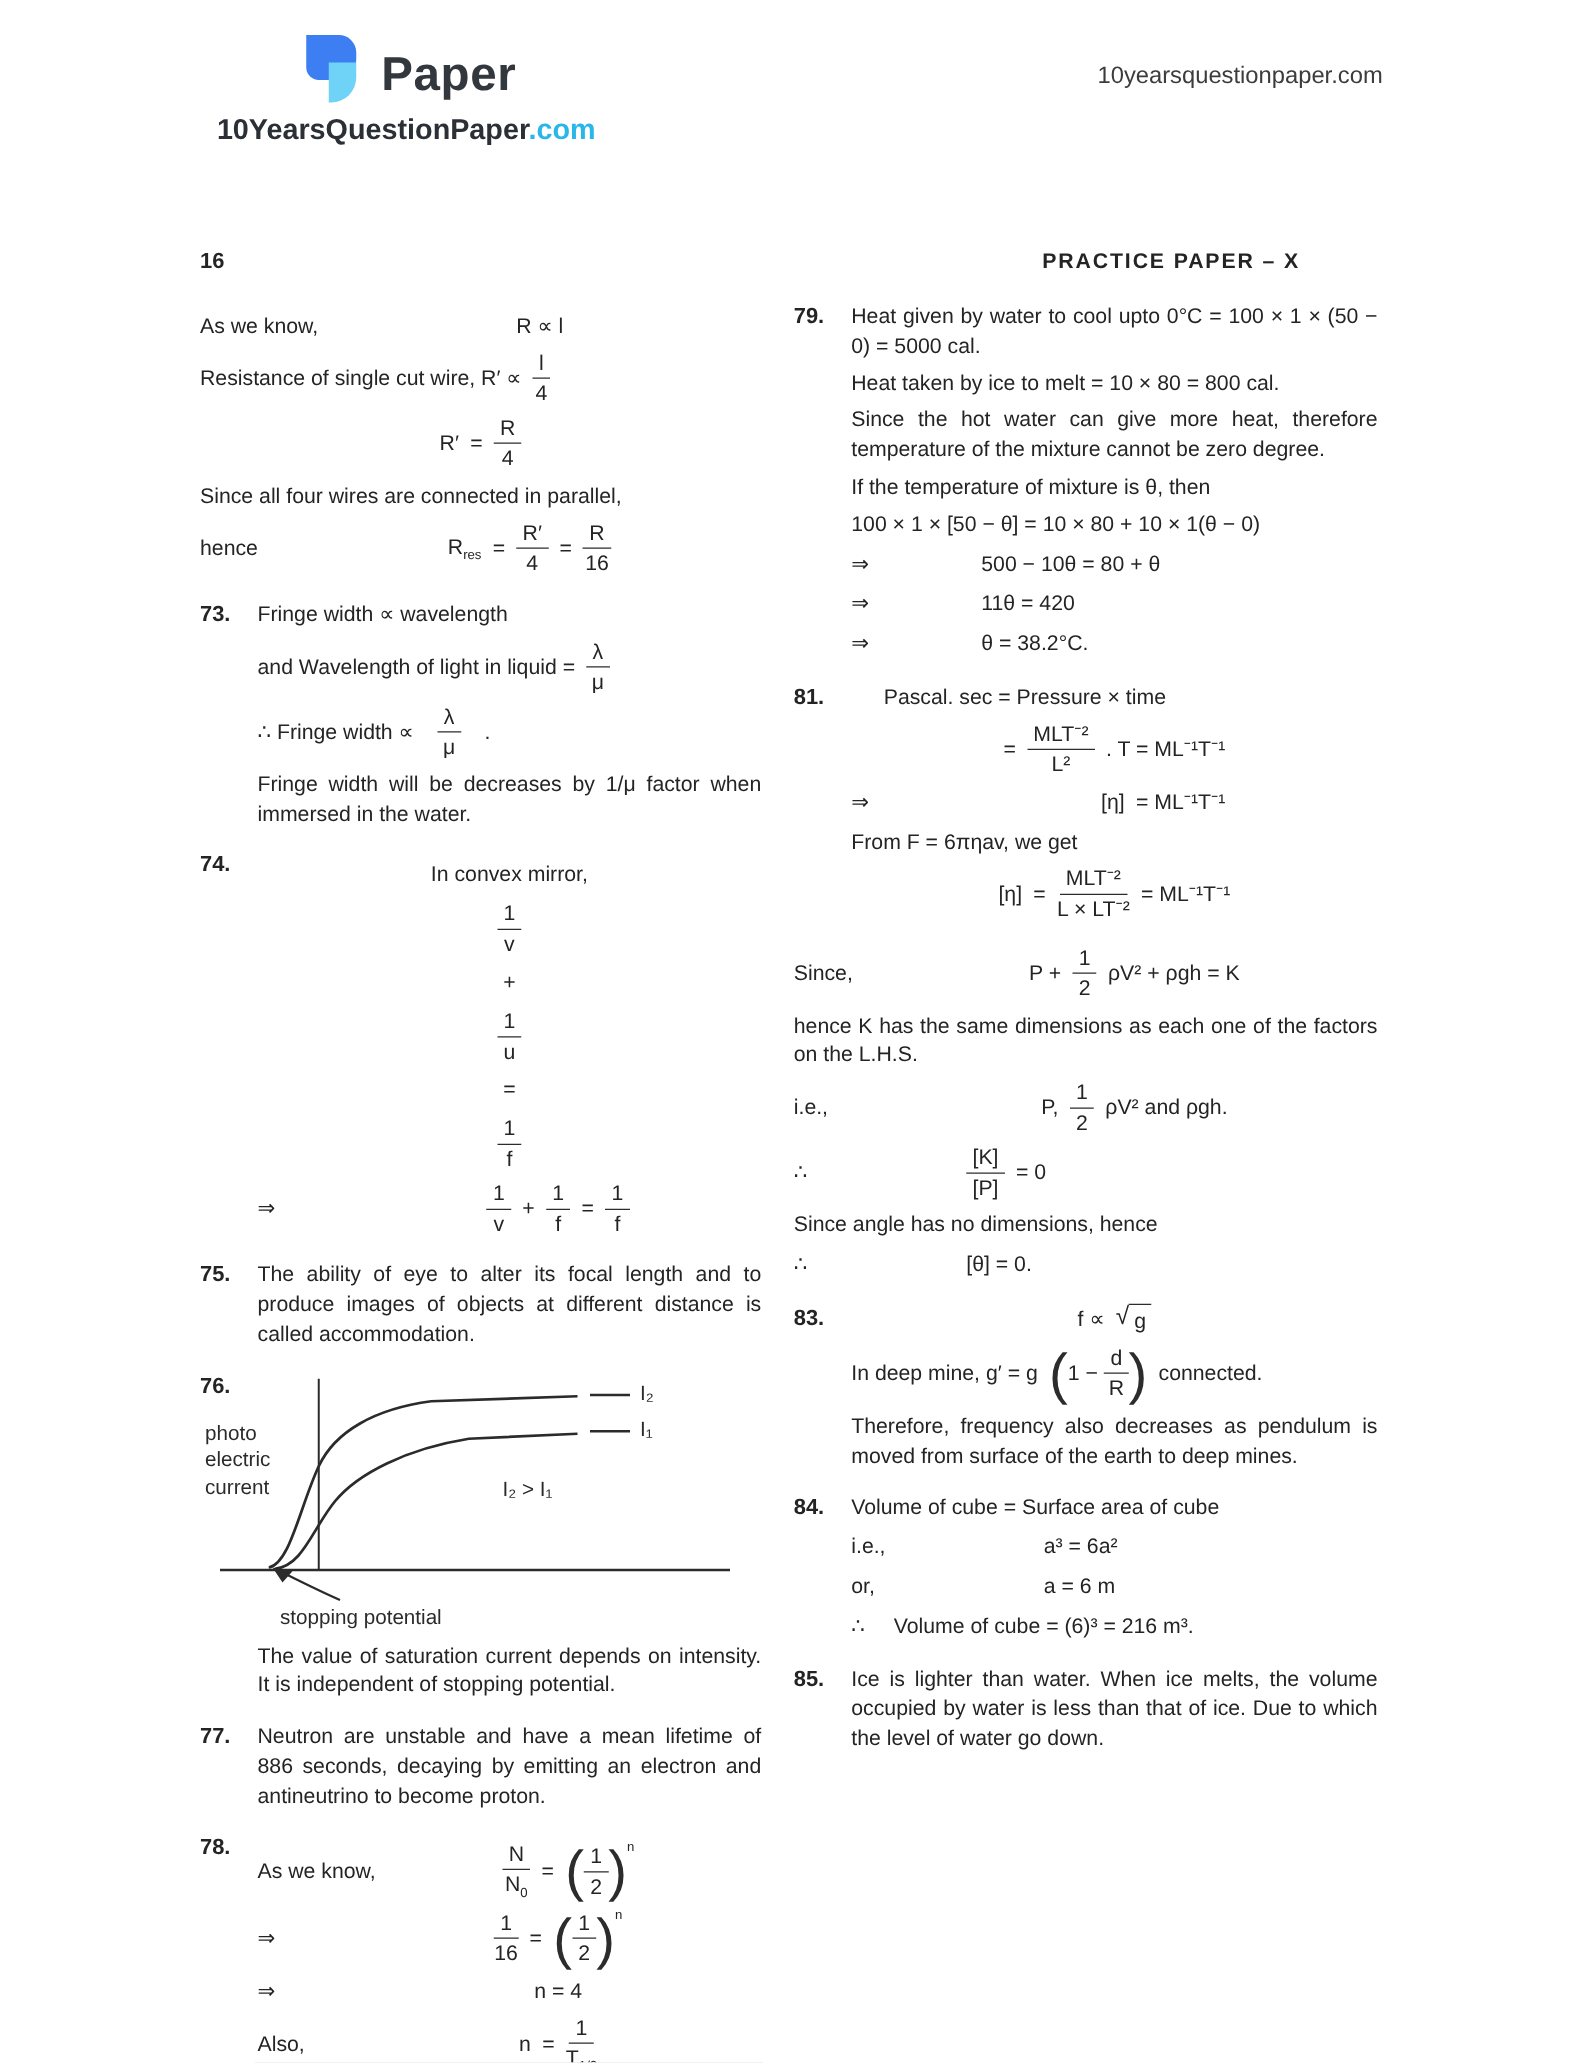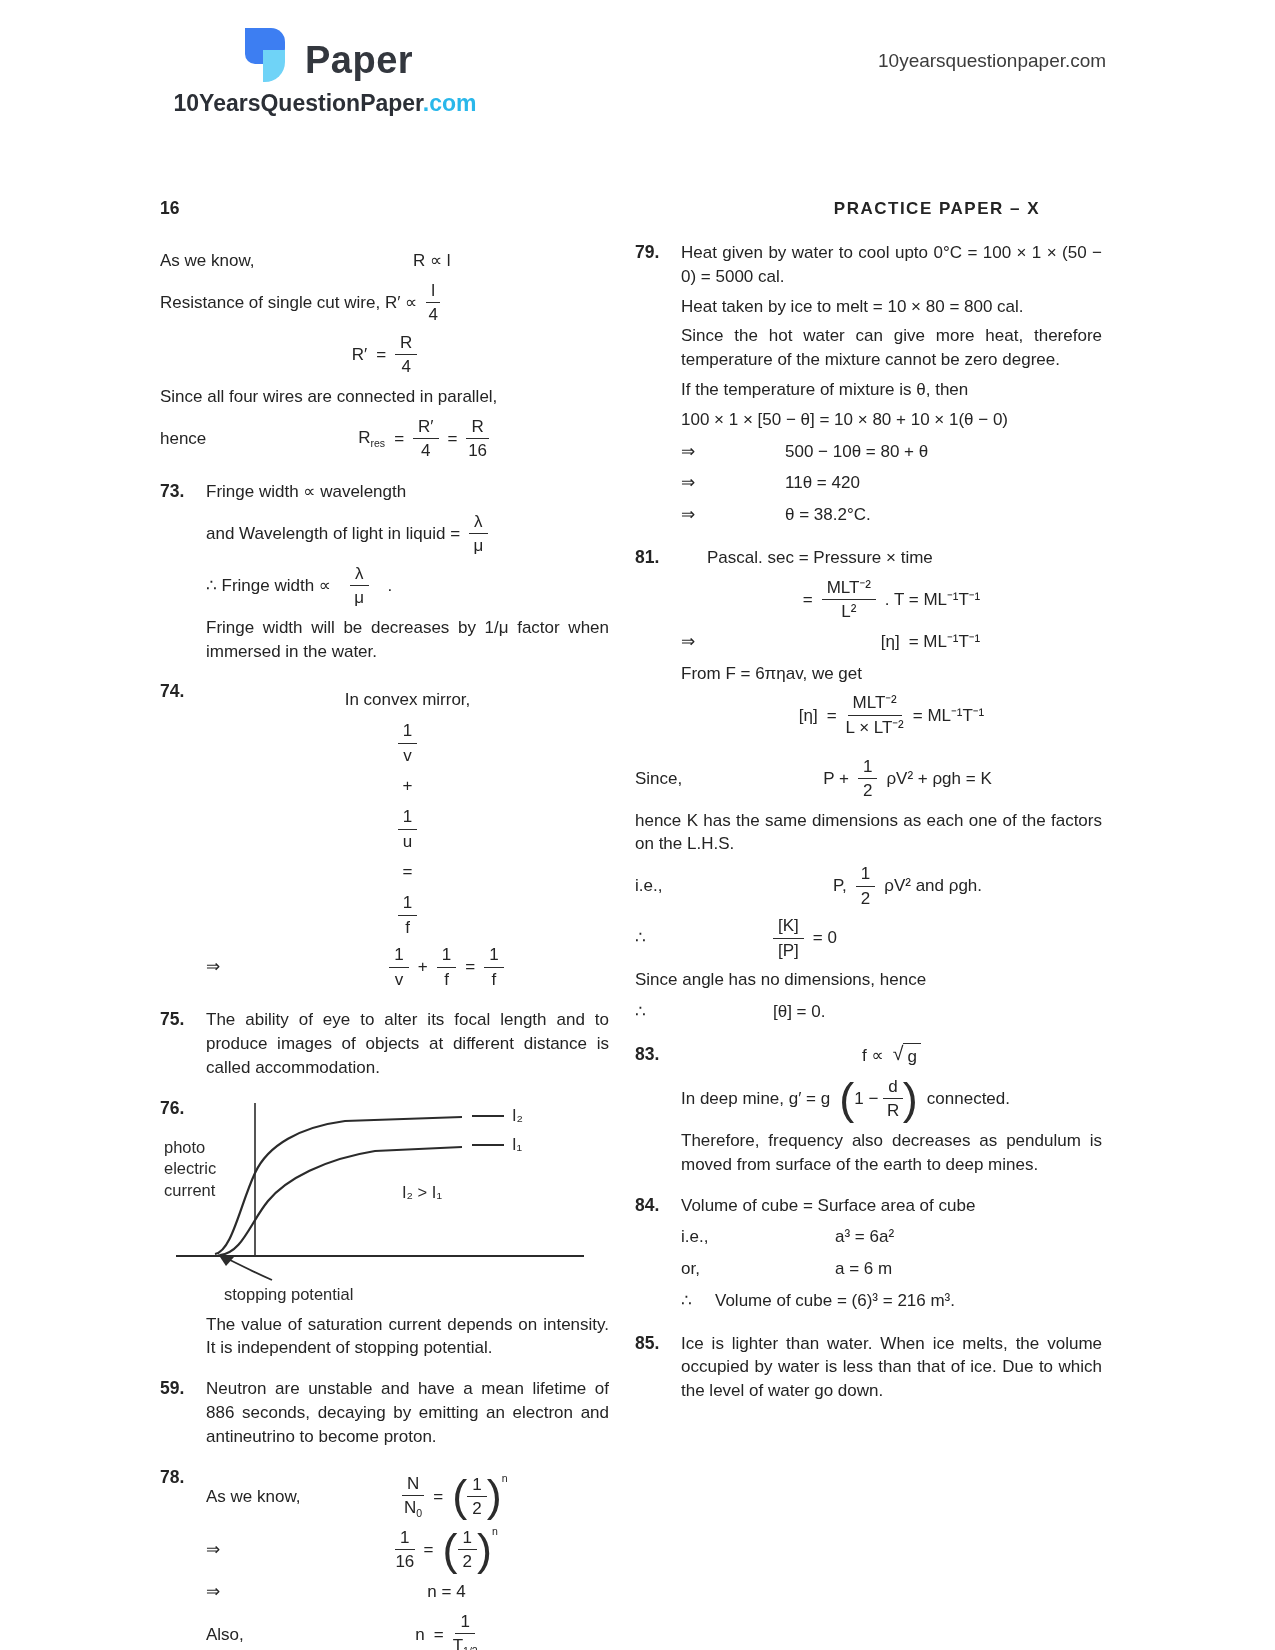--- a/index.html
+++ b/index.html
@@ -236,21 +236,21 @@
               <span class="glabel gl-i2">I₂</span>
               <span class="glabel gl-i1">I₁</span>
               <span class="glabel gl-ann">I₂ &gt; I₁</span>
               <span class="glabel gl-x">stopping potential</span>
             </div>
             <p class="pj" style="margin-left:46px;">The value of saturation current depends on intensity. It is independent of stopping potential.</p>
           </div>
         </div>
 
         <div class="q">
-          <span class="qno">59.</span>
+          <span class="qno">77.</span>
           <div class="qb">
             <p class="pj">Neutron are unstable and have a mean lifetime of 886 seconds, decaying by emitting an electron and antineutrino to become proton.</p>
           </div>
         </div>
 
         <div class="q">
           <span class="qno">78.</span>
           <div class="qb">
             <div class="frow">
               <span class="flabel">As we know,</span>

